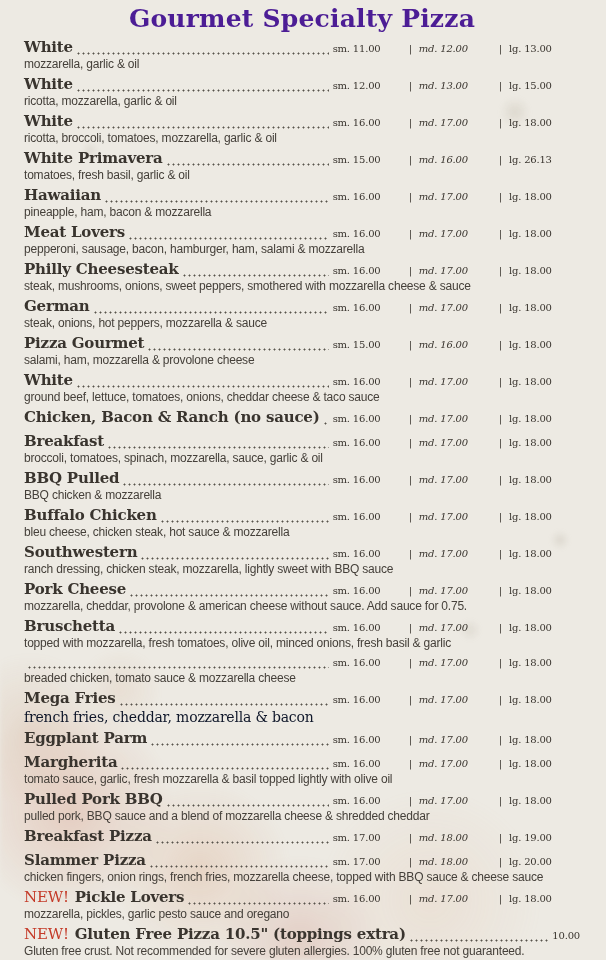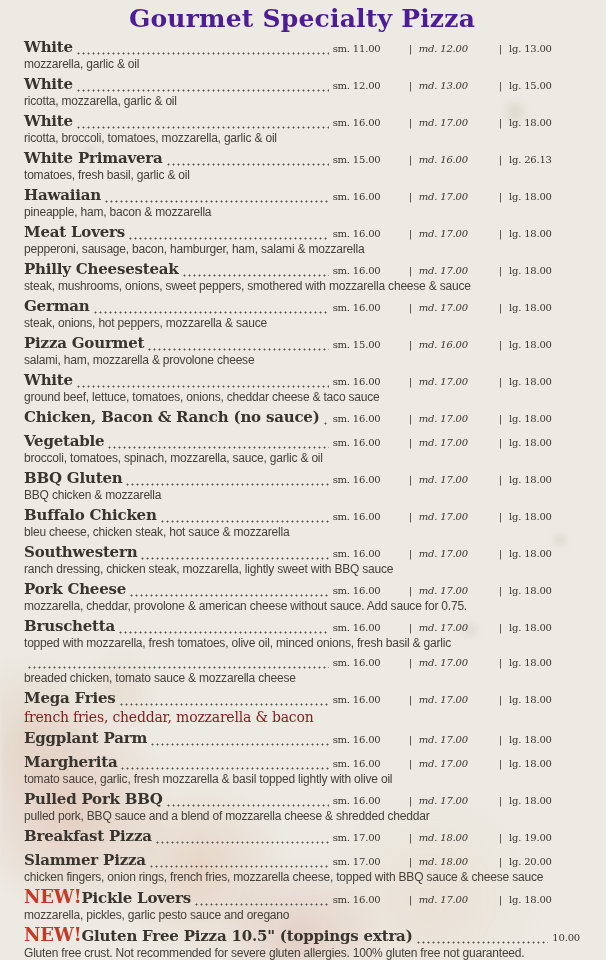--- a/index.html
+++ b/index.html
@@ -53,23 +53,24 @@
     line-height: 18px;
     white-space: nowrap;
   }
   .name {
     font-weight: 700;
     font-size: 15px;
     color: #39342e;
     letter-spacing: -0.2px;
   }
   .new {
-    font-weight: 700;
-    font-size: 18px;
+    font-weight: 400;
+    font-size: 15px;
     color: #c43a28;
+    margin-right: 6px;
     letter-spacing: -0.2px;
   }
   .new:empty { display: none; margin: 0; }
   .leader {
     flex: 1;
     height: 14px;
     margin: 0 4px 0 3px;
     align-self: flex-end;
     background-image: radial-gradient(circle, #57524b 0.9px, rgba(0,0,0,0) 1.1px);
     background-size: 5px 3px;
@@ -95,21 +96,21 @@
     line-height: 13px;
     color: #45403a;
     letter-spacing: -0.2px;
     margin-top: 0px;
   }
   .desc:empty { display: none; }
   .desc.serif {
     font-family: "DejaVu Serif", serif;
     font-size: 14px;
     line-height: 16px;
-    color: #7f1d1d;
+    color: #0f172a;
     font-weight: 500;
   }
 </style>
 </head>
 <body>
 
 <div class="texture"></div>
 
 <div class="menu">
   <h1 class="title">Gourmet Specialty Pizza</h1>
@@ -286,37 +287,37 @@
             <span class="sep">|</span>
             <span class="p-col p-lg">lg. 18.00</span>
           </span>
     </div>
 
   </div>
 
   <div class="row">
     <div class="line1">
 
-      <span class="name">Vegetable</span>
+      <span class="name">Breakfast</span>
       <span class="leader"></span>
       <span class="prices">
             <span class="p-col p-sm">sm. 16.00</span>
             <span class="sep">|</span>
             <span class="p-col p-md">md. 17.00</span>
             <span class="sep">|</span>
             <span class="p-col p-lg">lg. 18.00</span>
           </span>
     </div>
     <div class="desc">broccoli, tomatoes, spinach, mozzarella, sauce, garlic &amp; oil</div>
   </div>
 
   <div class="row">
     <div class="line1">
 
-      <span class="name">BBQ Gluten</span>
+      <span class="name">BBQ Pulled</span>
       <span class="leader"></span>
       <span class="prices">
             <span class="p-col p-sm">sm. 16.00</span>
             <span class="sep">|</span>
             <span class="p-col p-md">md. 17.00</span>
             <span class="sep">|</span>
             <span class="p-col p-lg">lg. 18.00</span>
           </span>
     </div>
     <div class="desc">BBQ chicken &amp; mozzarella</div>

